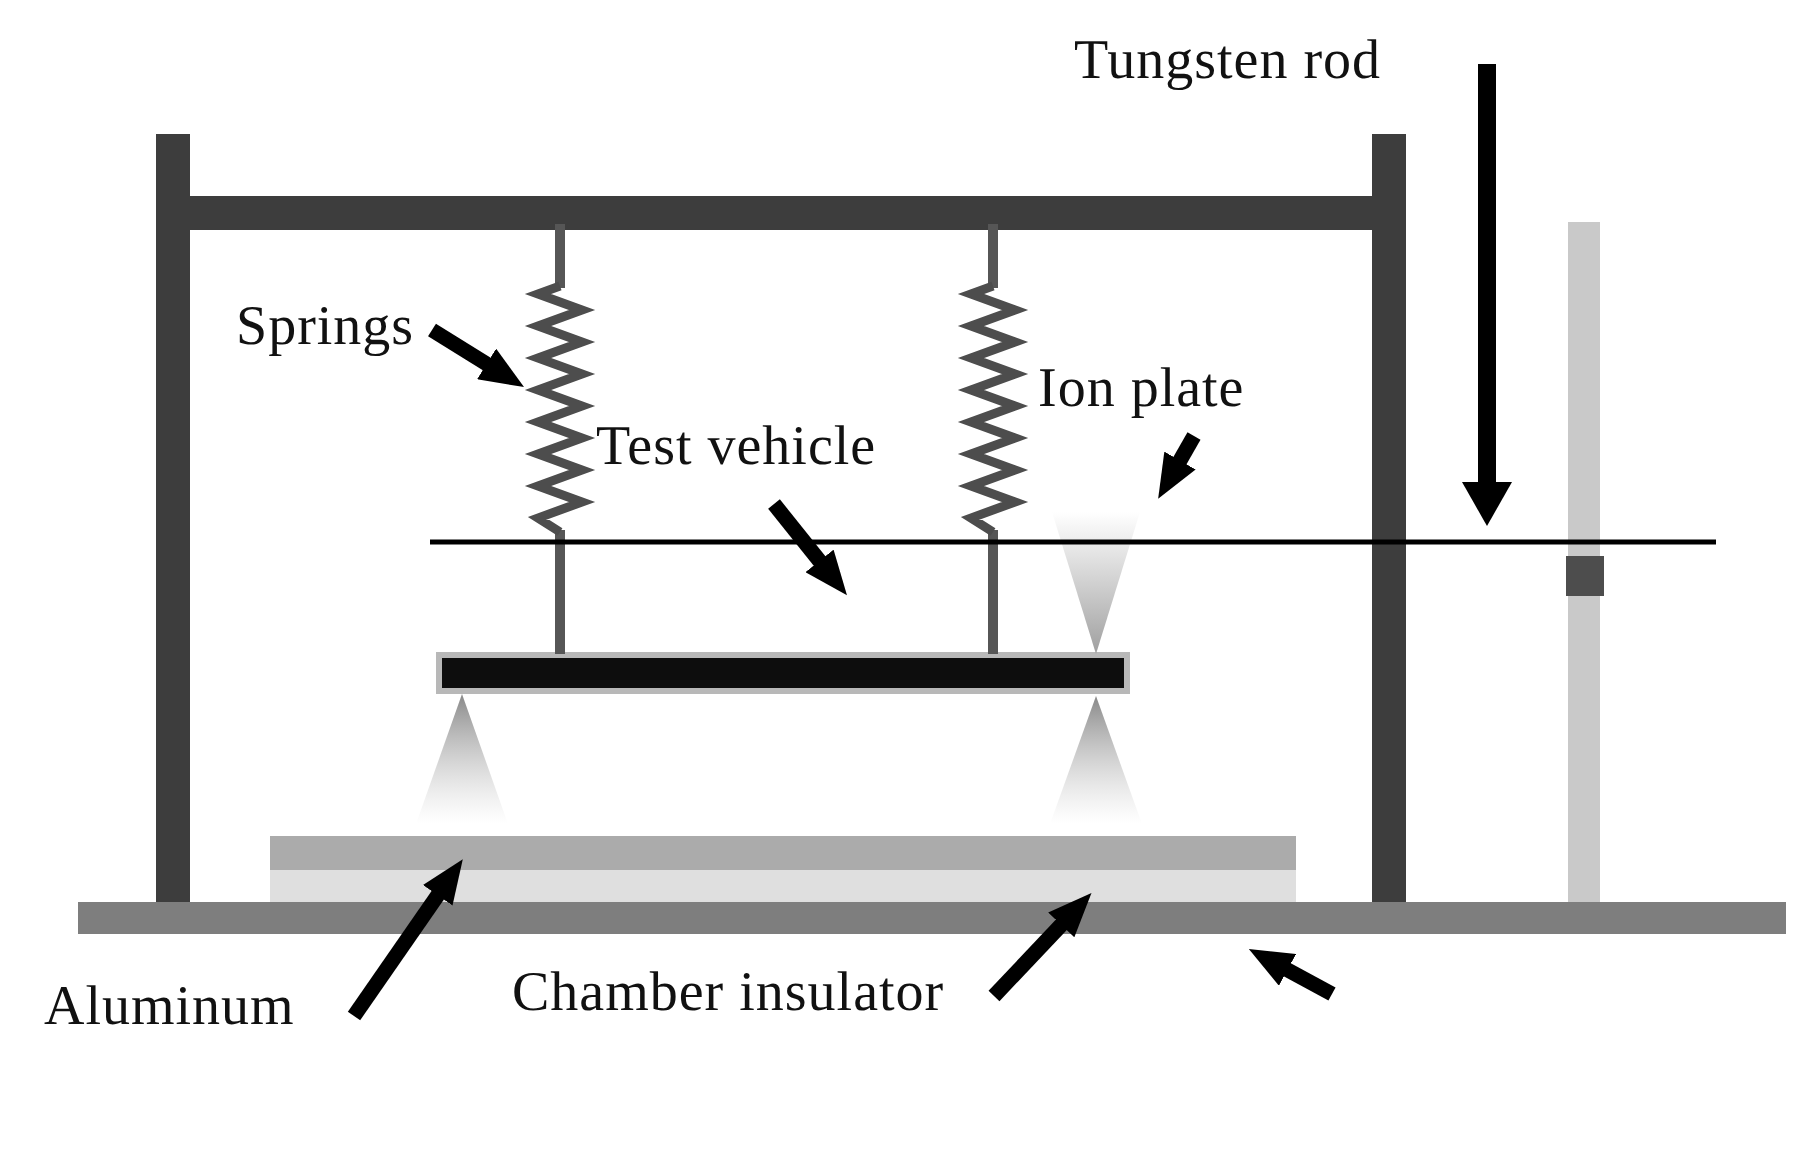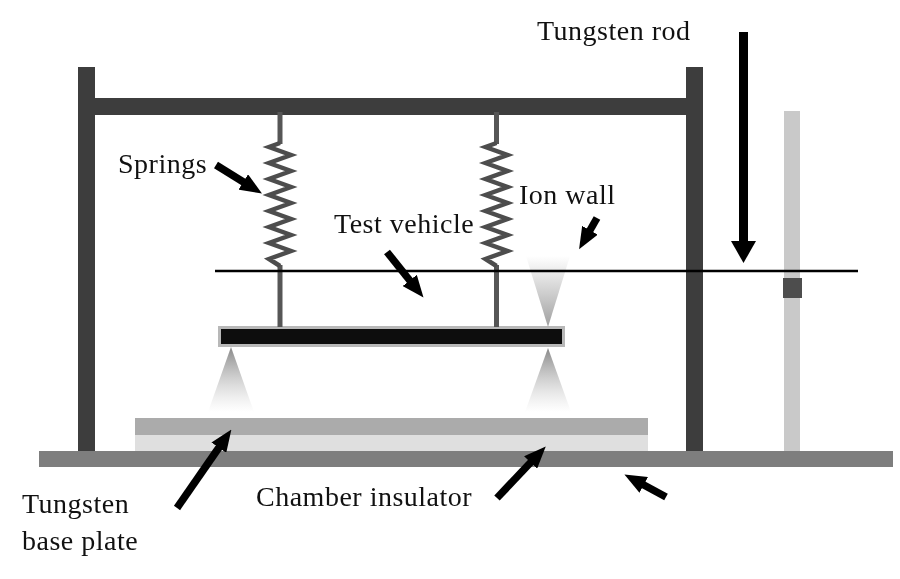--- a/index.html
+++ b/index.html
@@ -20,21 +20,21 @@
   .vehicle{
     left:218px;top:326px;width:347px;height:21px;box-sizing:border-box;
     background:#0d0d0d;border:3px solid #b8b8b8;
   }
   
   #overlay{left:0;top:0;width:900px;height:579px;}
   
   .lbl{position:absolute;font-size:28px;letter-spacing:0.5px;white-space:nowrap;line-height:1.0;}
   .lbl-tungsten{left:537px;top:17px;}
   .lbl-springs {left:100px;top:150px;margin-left:18px;}
-  .lbl-vehicle {left:298px;top:210px;margin-left:36px;}
+  .lbl-vehicle {left:298px;top:210px;}
   .lbl-ion     {left:519px;top:181px;}
   .lbl-alum    {left:22px; top:485px;line-height:1.33;}
   .lbl-teflon  {left:256px;top:483px;}
   .lbl-chamber {left:675px;top:482px;}
 </style>
 </head>
 <body>
 
 <div id="figure">
 
@@ -84,19 +84,18 @@
     <line x1="387" y1="252" x2="411" y2="282" stroke="#000" stroke-width="7.5" marker-end="url(#ah)"></line>
     <line x1="597" y1="218" x2="589" y2="232" stroke="#000" stroke-width="7.5" marker-end="url(#ah)"></line>
     <line x1="177" y1="508" x2="220" y2="446" stroke="#000" stroke-width="7.5" marker-end="url(#ah)"></line>
     <line x1="497" y1="498" x2="532" y2="461" stroke="#000" stroke-width="7.5" marker-end="url(#ah)"></line>
     <line x1="666" y1="497" x2="642" y2="484" stroke="#000" stroke-width="7.5" marker-end="url(#ah)"></line>
   </svg>
 
   <div class="lbl lbl-tungsten">Tungsten rod</div>
   <div class="lbl lbl-springs">Springs</div>
   <div class="lbl lbl-vehicle">Test vehicle</div>
-  <div class="lbl lbl-ion">Ion wall</div>
+  <div class="lbl lbl-ion">Ion plate</div>
   <div class="lbl lbl-alum">
-    <span style="display:block">Tungsten</span>
-    <span style="display:block">base plate</span>
+    <span style="display:block">Aluminum</span>
   </div>
   <div class="lbl lbl-teflon">Chamber insulator</div>
 </div>
 
 </body></html>

